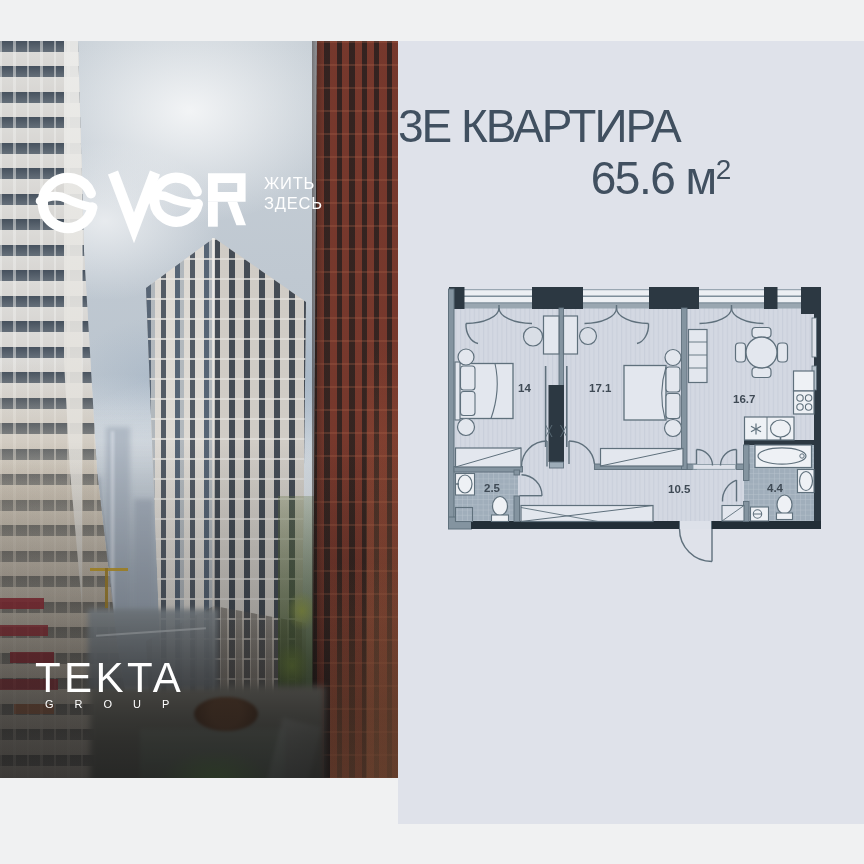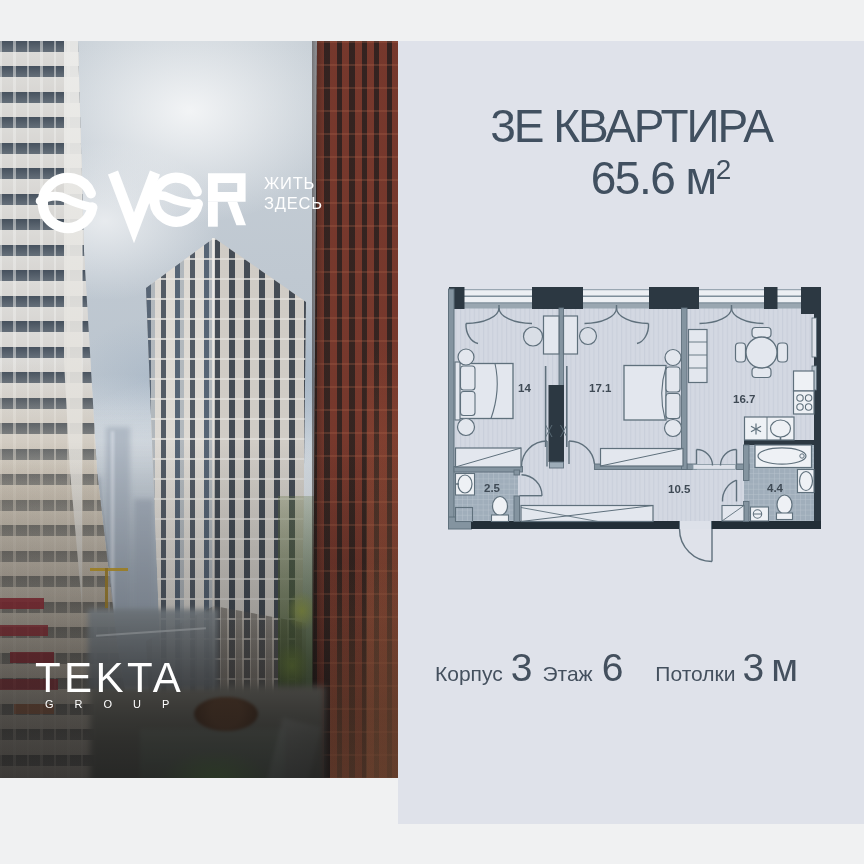--- a/index.html
+++ b/index.html
@@ -162,29 +162,26 @@
     <text x="264" y="148" fill="#ffffff" font-size="16.5" letter-spacing="0.8">ЖИТЬ</text>
     <text x="264" y="168" fill="#ffffff" font-size="16.5" letter-spacing="0.8">ЗДЕСЬ</text>
 
     <text x="35" y="651" fill="#ffffff" font-size="42" letter-spacing="3.4">TEKTA</text>
     <text x="45" y="667" fill="#ffffff" font-size="11" letter-spacing="21">GROUP</text>
   </svg>
 </div>
 
 <div class="abs" id="panel" style="left:398px;top:41px;width:466px;height:783px;background:#dfe2ea;">
 
-  <div class="abs" style="left:0;top:58px;width:466px;text-align:center;
+  <div class="abs" style="left:0;top:58px;width:466px;
        font-size:46px;letter-spacing:-2px;color:#415060;">3Е КВАРТИРА</div>
 
   <div class="abs" style="left:0;top:110px;width:526px;text-align:center;
        font-size:46px;letter-spacing:-1.5px;color:#415060;">65.6 м<span style="font-size:28px;letter-spacing:0;vertical-align:15px;">2</span></div>
 
-  <div class="abs" style="left:37px;top:605px;width:429px;white-space:nowrap;color:#44505e;font-size:21px;">
-    Корпус<span style="font-size:39px;margin-left:8px;">3</span><span style="margin-left:10px;">Этаж</span><span style="font-size:39px;margin-left:9px;">6</span><span style="margin-left:32px;">Потолки</span><span style="font-size:39px;margin-left:7px;">3</span><span style="font-size:39px;margin-left:7px;">м</span>
-  </div>
 </div>
 
 <svg class="abs" style="left:398px;top:41px;" width="466" height="783" viewBox="398 41 466 783">
   <defs>
     <pattern id="hatch" width="4.6" height="8" patternUnits="userSpaceOnUse">
       <rect width="4.6" height="8" fill="#d3d8e2"></rect>
       <rect width="1.1" height="8" fill="#c9cfdb"></rect>
     </pattern>
     <pattern id="tiles" width="5.2" height="5.2" patternUnits="userSpaceOnUse">
       <rect width="5.2" height="5.2" fill="#a0aebb"></rect>

